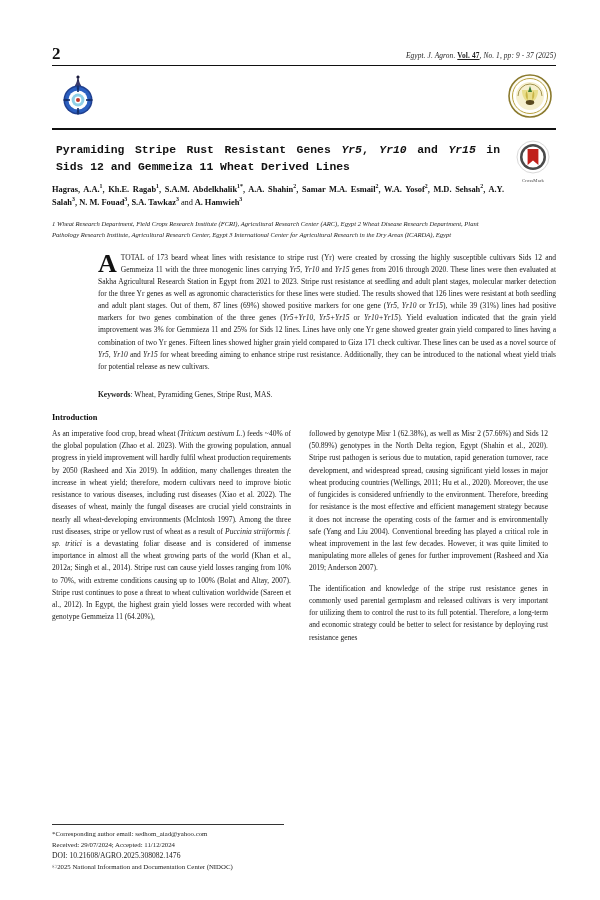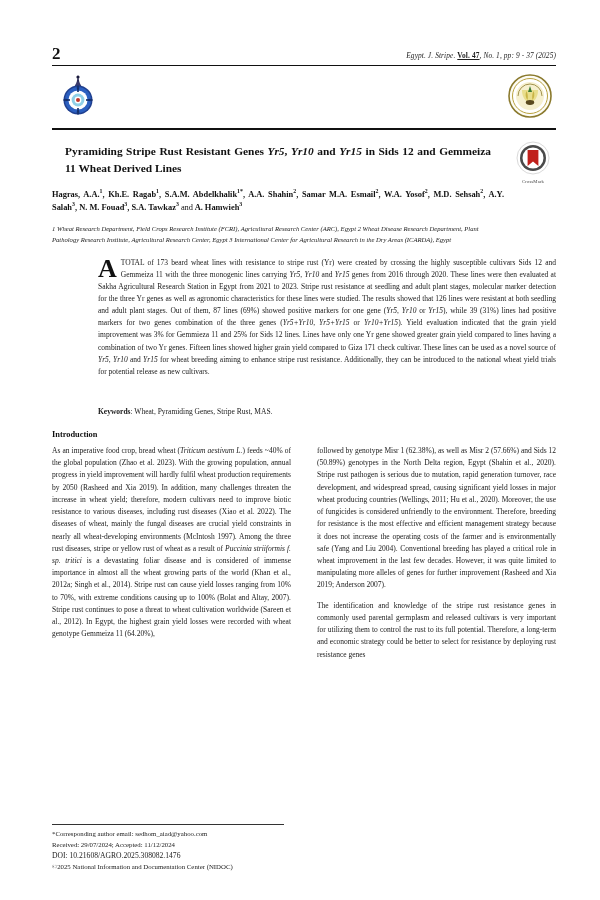--- a/index.html
+++ b/index.html
@@ -88,27 +88,27 @@
   .logo-left, .logo-right { flex: 0 0 auto; }
   .logo-left svg, .logo-right svg { display: block; }
 
   
   .article-head {
     margin-top: 12px;
     position: relative;
     padding-right: 52px;
   }
   .article-title {
-    font-family: Liberation Serif, serif;
+    font-family: Liberation Mono, monospace;
     font-size: 11.4px;
     font-weight: bold;
     line-height: 1.45;
     text-align: justify;
     color: #111;
-    margin: 13px;
+    margin: 4px;
   }
   .article-title i { font-style: italic; }
   .authors {
     font-family: "Liberation Serif", serif;
     font-size: 8.4px;
     font-weight: bold;
     line-height: 1.5;
     text-align: justify;
     margin-top: 9px;
     color: #111;
@@ -154,38 +154,38 @@
     float: left;
     font-family: "Liberation Serif", serif;
     font-size: 26px;
     font-weight: bold;
     line-height: .82;
     margin: 1px 4px 0 0;
     color: #111;
   }
   .abstract i { font-style: italic; }
   .keywords {
-    margin-top: 29px;
+    margin-top: 17px;
     padding-left: 46px;
     font-size: 7.5px;
     color: #191919;
   }
   .keywords b { font-weight: bold; }
 
   
   .section-title {
     margin-top: 14px;
     font-size: 8.4px;
     font-weight: bold;
     color: #111;
   }
   .columns {
     margin-top: 6px;
     display: flex;
-    gap: 26px;
+    gap: 18px;
   }
   .col {
     width: 239px;
     font-size: 7.5px;
     line-height: 1.63;
     text-align: justify;
     color: #191919;
   }
   .col p { margin: 0 0 8px 0; }
   .col p:last-child { margin-bottom: 0; }
@@ -209,21 +209,21 @@
   }
   .footer-line.doi { font-size: 7.6px; }
 </style>
 </head>
 <body>
 
 <div class="page">
 
   <div class="running-head">
     <div class="folio">2</div>
-    <div class="journal-ref"><span>Egypt. J. Stripe. </span><b>Vol. 47</b><span>, No. 1, pp: 9 - 37 (2025)</span></div>
+    <div class="journal-ref"><span>Egypt. J. Agron. </span><b>Vol. 47</b><span>, No. 1, pp: 9 - 37 (2025)</span></div>
   </div>
   <div class="rule-top"></div>
 
   <div class="masthead">
     <div class="logo-left">
       <svg width="44" height="46" viewBox="0 0 44 46" aria-hidden="true">
         <path d="M22 2 L20.5 10 L23.5 10 Z" fill="#2b2b55"></path>
         <circle cx="22" cy="4" r="1.6" fill="#1a1a3c"></circle>
         <path d="M22 8 C19 11 18 14 18.5 16 L25.5 16 C26 14 25 11 22 8 Z" fill="#3a3a6b"></path>
         <circle cx="22" cy="27" r="14.5" fill="#1f3f8f"></circle>

